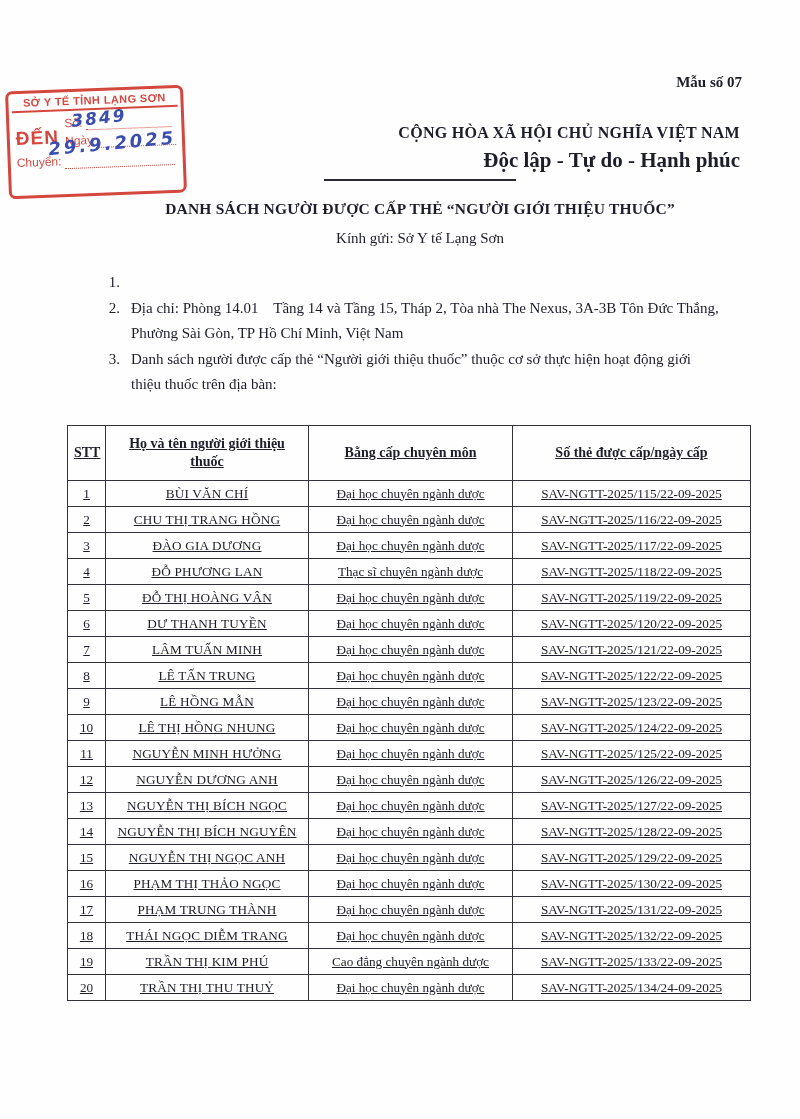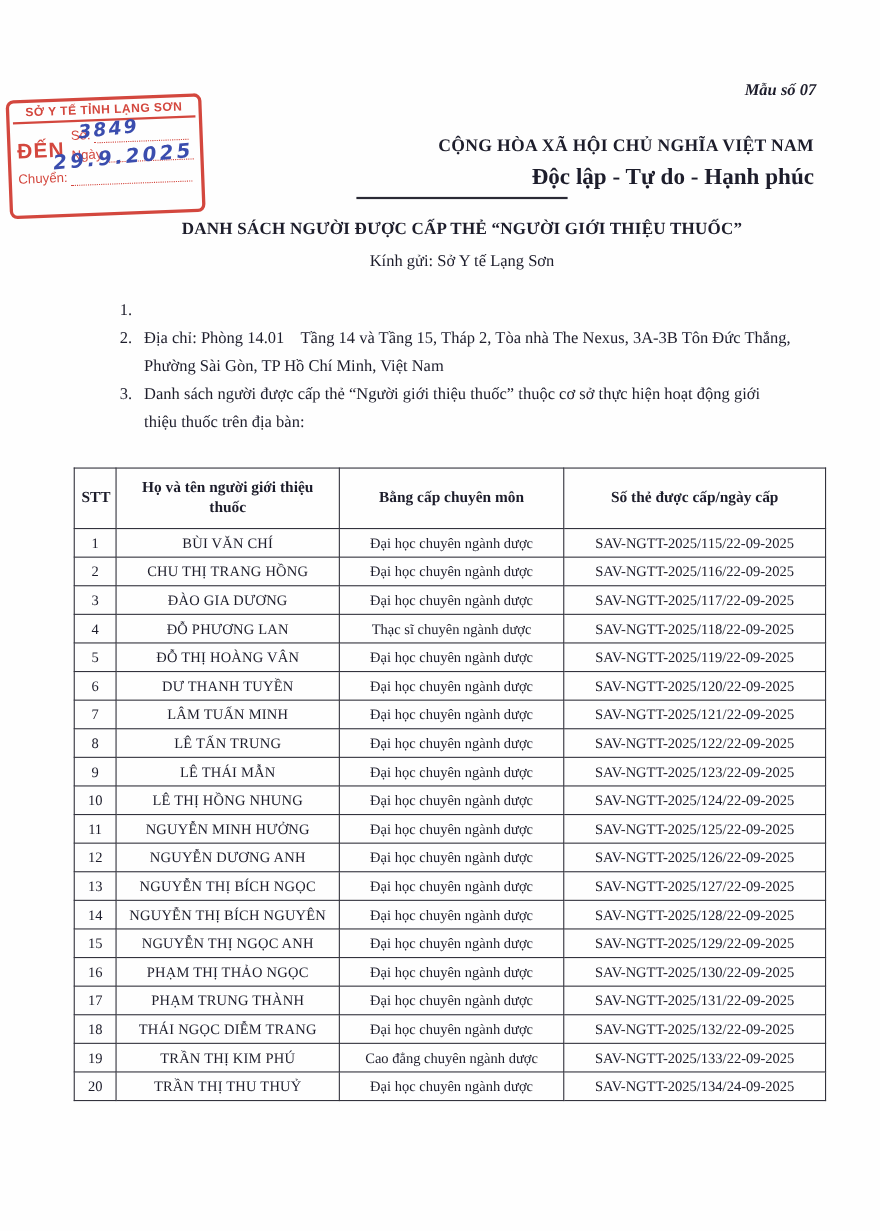--- a/index.html
+++ b/index.html
@@ -8,21 +8,21 @@
     position:relative;
     width:800px;height:1119px;
     background:#fefefe;
     font-family:"Liberation Serif","DejaVu Serif",serif;
     color:#1d1d2b;
     overflow:hidden;
   }
   
   .mau{
     position:absolute;top:74px;right:58px;
-    font-weight:bold;font-size:15px;font-style:italic;
+    font-weight:bold;font-size:15px;
   }
   
   .nat-block{
     position:absolute;top:124px;left:100px;width:640px;
     text-align:right;
   }
   .nat-title{font-weight:bold;font-size:16px;letter-spacing:.3px;}
   .nat-motto{font-weight:bold;font-size:21px;margin-top:6px;}
   .nat-rule{width:192px;height:2px;background:#2a2a35;margin:6px auto 0;}
   
@@ -35,21 +35,21 @@
   .items{
     position:absolute;top:270px;left:102px;width:618px;
     font-size:15px;line-height:25.5px;
   }
   .item{display:flex;}
   .item .num{width:18px;text-align:right;flex:0 0 auto;}
   .item .txt{padding-left:11px;white-space:pre-wrap;}
   
   table.cards{
     position:absolute;top:425px;left:67px;
-    width:683px;border-collapse:collapse;table-layout:fixed;
+    width:683px;border-collapse:collapse;table-layout:fixed;text-decoration:underline;
   }
   table.cards th,table.cards td{
     border:1px solid #33333d;
     vertical-align:middle;text-align:center;
     overflow:hidden;
   }
   table.cards th{
     font-weight:bold;font-size:14px;height:50px;line-height:18px;
     padding:2px 6px;
   }
@@ -206,21 +206,21 @@
           <td class="cell-card">SAV-NGTT-2025/121/22-09-2025</td>
         </tr>
         <tr>
           <td class="cell-stt">8</td>
           <td class="cell-name">LÊ TẤN TRUNG</td>
           <td class="cell-degree">Đại học chuyên ngành dược</td>
           <td class="cell-card">SAV-NGTT-2025/122/22-09-2025</td>
         </tr>
         <tr>
           <td class="cell-stt">9</td>
-          <td class="cell-name">LÊ THÁI MẪN</td>
+          <td class="cell-name">LÊ HỒNG MẪN</td>
           <td class="cell-degree">Đại học chuyên ngành dược</td>
           <td class="cell-card">SAV-NGTT-2025/123/22-09-2025</td>
         </tr>
         <tr>
           <td class="cell-stt">10</td>
           <td class="cell-name">LÊ THỊ HỒNG NHUNG</td>
           <td class="cell-degree">Đại học chuyên ngành dược</td>
           <td class="cell-card">SAV-NGTT-2025/124/22-09-2025</td>
         </tr>
         <tr>

